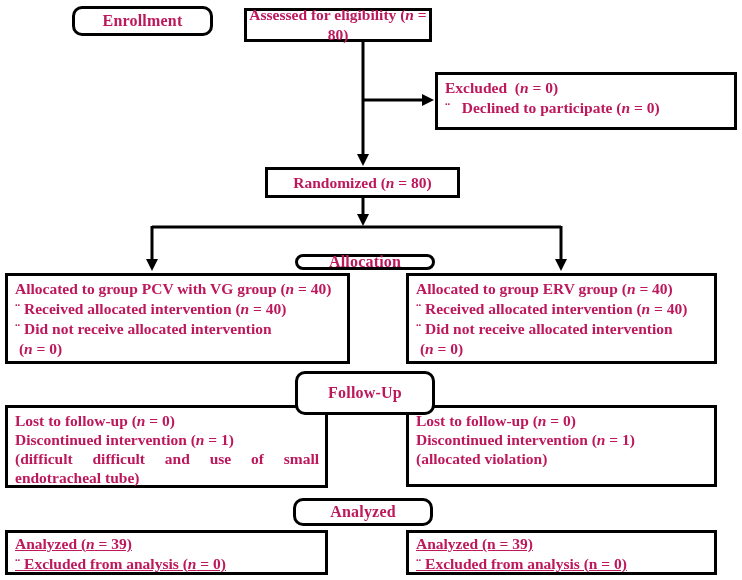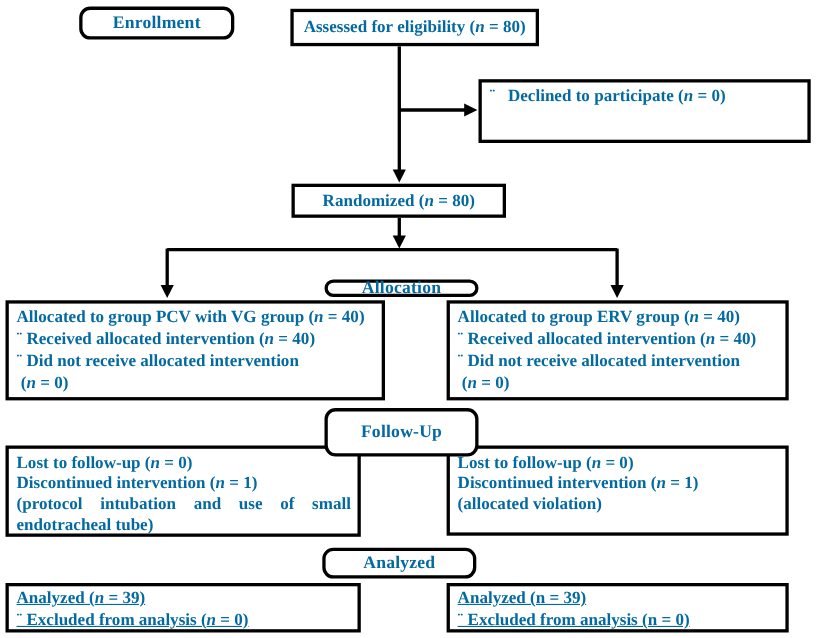--- a/index.html
+++ b/index.html
@@ -4,21 +4,21 @@
 <style>
   * { margin: 0; padding: 0; box-sizing: border-box; }
   html, body { background: #ffffff; }
   .canvas {
     position: relative;
     width: 742px;
     height: 580px;
     background: #ffffff;
     font-family: "Liberation Serif", serif;
     font-weight: bold;
-    color: #0369a1;
+    color: #be185d;
     overflow: hidden;
   }
   .connectors { position: absolute; left: 0; top: 0; z-index: 0; }
   .box {
     position: absolute;
     background: #ffffff;
     border: 3px solid #000000;
     z-index: 1;
   }
   .pill {
@@ -96,25 +96,26 @@
   </div>
 
   <div class="pill" style="left:295px; top:371px; width:140px; height:44px">
     <span>Follow-Up</span>
   </div>
 
   <div class="pill" style="left:293px; top:498px; width:140px; height:28px">
     <span>Analyzed</span>
   </div>
 
-  <div class="box center" style="left:264px; top:8px; width:226px; height:34px">
+  <div class="box center" style="left:244px; top:8px; width:188px; height:34px">
     <p>Assessed for eligibility (<i>n</i> = 80)</p>
   </div>
 
   <div class="box pad" style="left:435px; top:72px; width:302px; height:58px">
+    <p>Excluded  (<i>n</i> = 0)</p>
     <p>¨   Declined to participate (<i>n</i> = 0)</p>
   </div>
 
   <div class="box center" style="left:265px; top:167px; width:195px; height:31px">
     <p>Randomized (<i>n</i> = 80)</p>
   </div>
 
   <div class="box pad" style="left:5px; top:273px; width:345px; height:91px">
     <p>Allocated to group PCV with VG group (<i>n</i> = 40)</p>
     <p>¨ Received allocated intervention (<i>n</i> = 40)</p>
@@ -125,21 +126,21 @@
   <div class="box pad" style="left:406px; top:273px; width:311px; height:91px">
     <p>Allocated to group ERV group (<i>n</i> = 40)</p>
     <p>¨ Received allocated intervention (<i>n</i> = 40)</p>
     <p>¨ Did not receive allocated intervention</p>
     <p> (<i>n</i> = 0)</p>
   </div>
 
   <div class="box pad tight" style="left:5px; top:405px; width:323px; height:83px">
     <p>Lost to follow-up (<i>n</i> = 0)</p>
     <p>Discontinued intervention (<i>n</i> = 1)</p>
-    <p class="justify">(protocol intubation and use of small endotracheal tube)</p>
+    <p class="justify">(difficult difficult and use of small endotracheal tube)</p>
   </div>
 
   <div class="box pad tight" style="left:406px; top:405px; width:311px; height:82px">
     <p>Lost to follow-up (<i>n</i> = 0)</p>
     <p>Discontinued intervention (<i>n</i> = 1)</p>
     <p>(allocated violation)</p>
   </div>
 
   <div class="box pad an" style="left:5px; top:530px; width:323px; height:45px">
     <p>Analyzed (<i>n</i> = 39)</p>

